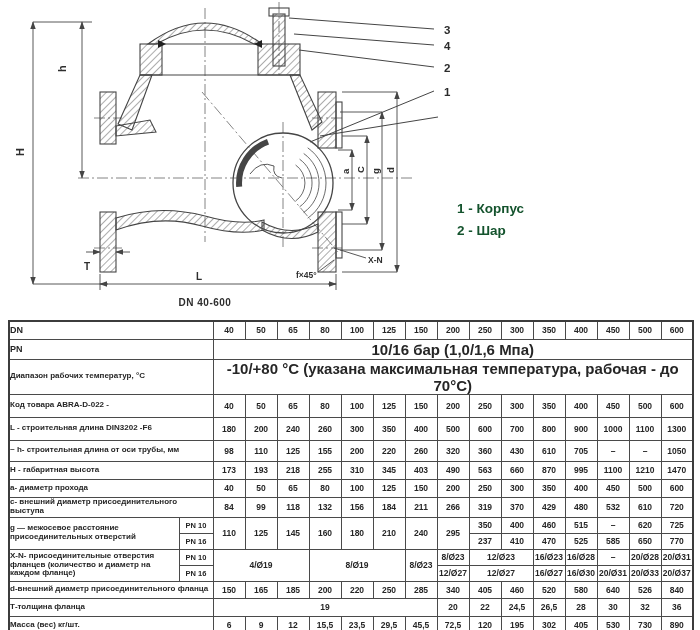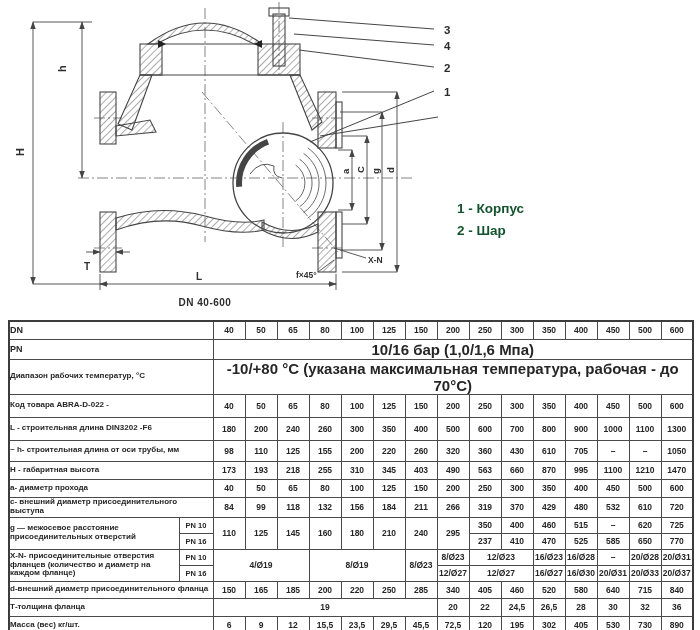--- a/index.html
+++ b/index.html
@@ -358,21 +358,21 @@
           <td class="val">200</td>
           <td class="val">220</td>
           <td class="val">250</td>
           <td class="val">285</td>
           <td class="val">340</td>
           <td class="val">405</td>
           <td class="val">460</td>
           <td class="val">520</td>
           <td class="val">580</td>
           <td class="val">640</td>
-          <td class="val">715</td>
+          <td class="val">526</td>
           <td class="val">840</td>
     </tr>
 
     <tr class="r18">
       <td class="lbl" colspan="2">Т-толщина фланца</td>
       <td class="val" colspan="7">19</td>
       <td class="val">20</td>
           <td class="val">22</td>
           <td class="val">24,5</td>
           <td class="val">26,5</td>

